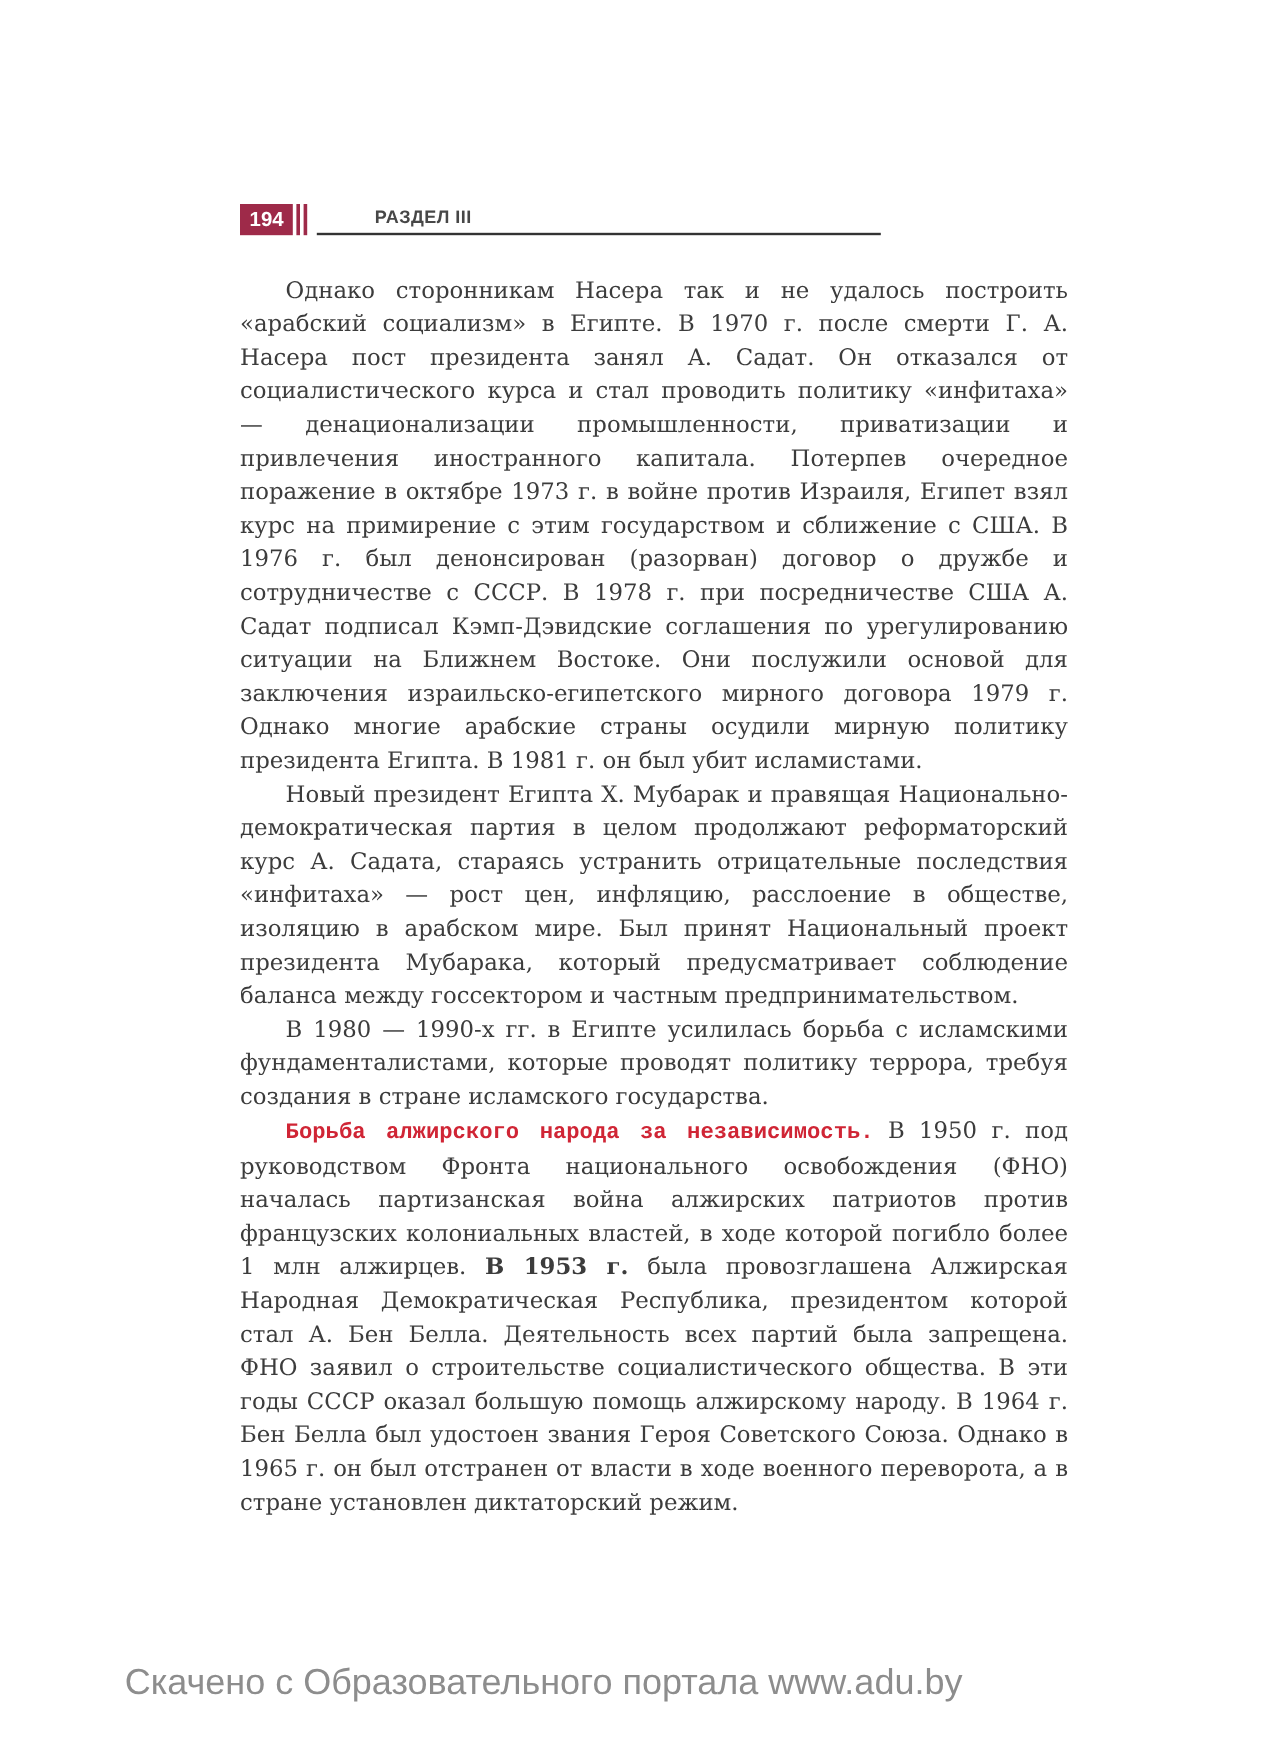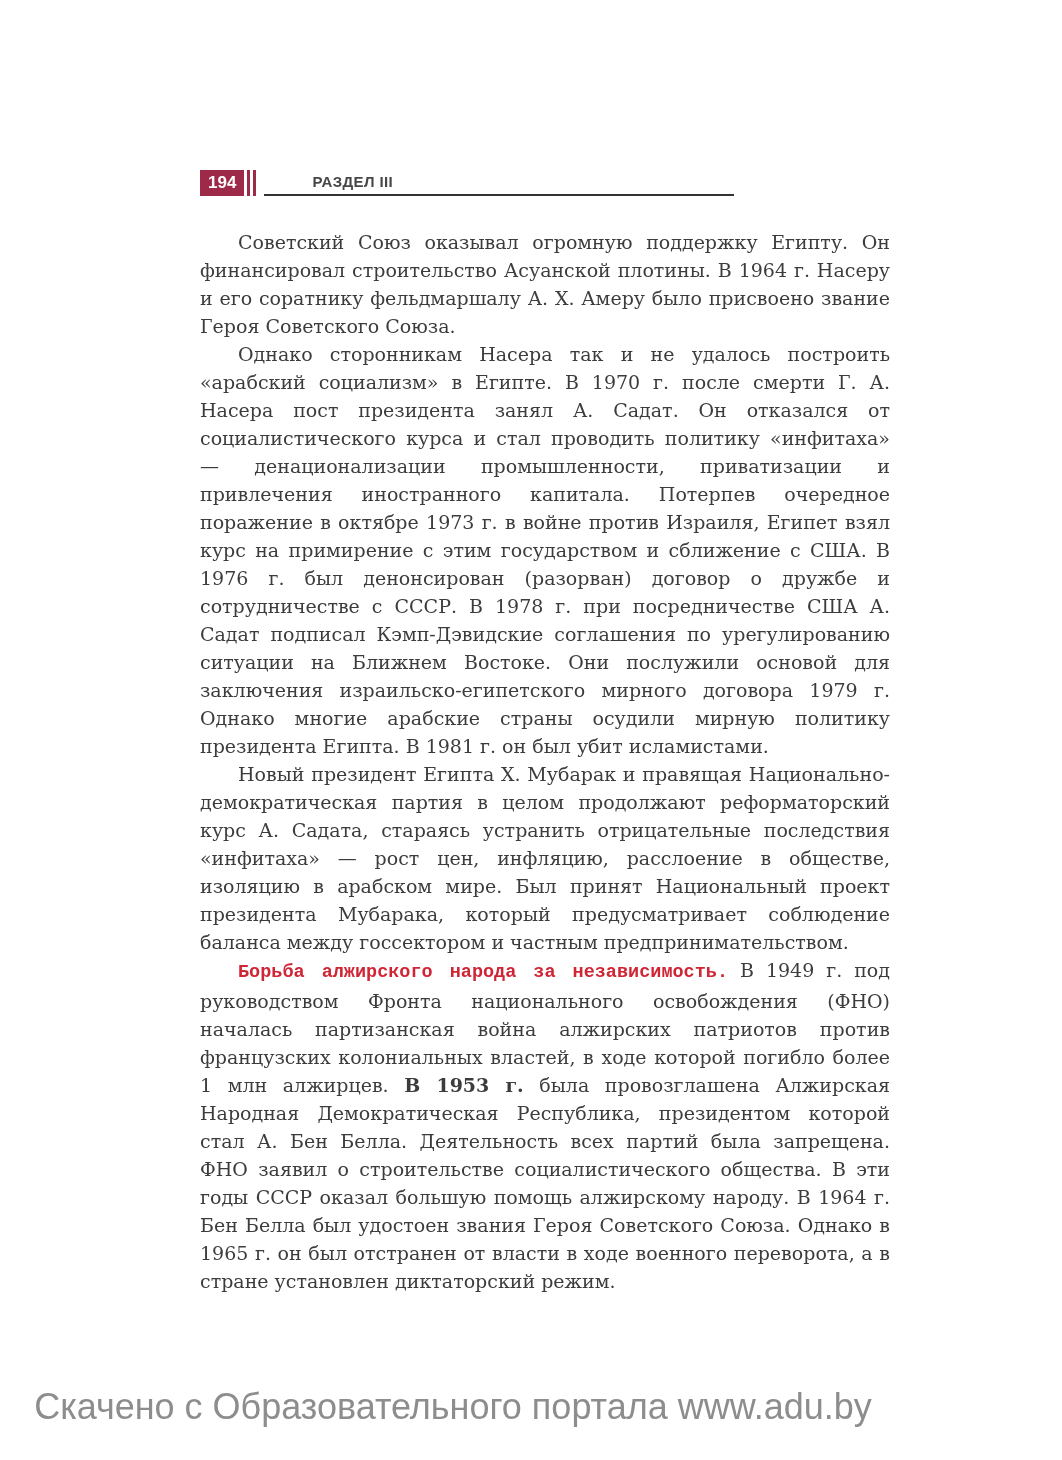--- a/index.html
+++ b/index.html
@@ -84,45 +84,45 @@
     font-weight:bold;
   }
   
   .watermark{
     position:absolute;
     left:0;
     width:100%;
     top:1386px;
     text-align:center;
     font-family:"Liberation Sans", sans-serif;
-    font-size:36px;
+    font-size:30px;
     color:var(--muted);
   }
 </style>
 </head>
 <body>
 
 <div class="page">
 
   <div class="runhead">
     <div class="page-badge">194</div>
     <div class="badge-stripe"></div>
     <div class="badge-stripe"></div>
     <div class="section-area">
       <span class="section-title">РАЗДЕЛ III</span>
     </div>
   </div>
 
   <div class="bodytext">
-    <p>Советский Союз оказывал огромную поддержку Египту. Он финансировал строительство Асуанской плотины. В 1964 г. Насеру и его соратнику фельдмаршалу А. Х. Амеру было присвоено звание Героя Советского Союза.</p>
     <p>Однако сторонникам Насера так и не удалось построить «арабский социализм» в Египте. В 1970 г. после смерти Г. А. Насера пост президента занял А. Садат. Он отказался от социалистического курса и стал проводить политику «инфитаха» — денационализации промышленности, приватизации и привлечения иностранного капитала. Потерпев очередное поражение в октябре 1973 г. в войне против Израиля, Египет взял курс на примирение с этим государством и сближение с США. В 1976 г. был денонсирован (разорван) договор о дружбе и сотрудничестве с СССР. В 1978 г. при посредничестве США А. Садат подписал Кэмп-Дэвидские соглашения по урегулированию ситуации на Ближнем Востоке. Они послужили основой для заключения израильско-египетского мирного договора 1979 г. Однако многие арабские страны осудили мирную политику президента Египта. В 1981 г. он был убит исламистами.</p>
     <p>Новый президент Египта Х. Мубарак и правящая Национально-демократическая партия в целом продолжают реформаторский курс А. Садата, стараясь устранить отрицательные последствия «инфитаха» — рост цен, инфляцию, расслоение в обществе, изоляцию в арабском мире. Был принят Национальный проект президента Мубарака, который предусматривает соблюдение баланса между госсектором и частным предпринимательством.</p>
+    <p>В 1980 — 1990-х гг. в Египте усилилась борьба с исламскими фундаменталистами, которые проводят политику террора, требуя создания в стране исламского государства.</p>
     <p>
       <span class="lead-red">Борьба алжирского народа за независимость.</span>
-      <span>В 1949 г. под руководством Фронта национального освобождения (ФНО) началась партизанская война алжирских патриотов против французских колониальных властей, в ходе которой погибло более 1 млн алжирцев.</span>
+      <span>В 1950 г. под руководством Фронта национального освобождения (ФНО) началась партизанская война алжирских патриотов против французских колониальных властей, в ходе которой погибло более 1 млн алжирцев.</span>
       <span class="bold-inline">В 1953 г.</span>
       <span>была провозглашена Алжирская Народная Демократическая Республика, президентом которой стал А. Бен Белла. Деятельность всех партий была запрещена. ФНО заявил о строительстве социалистического общества. В эти годы СССР оказал большую помощь алжирскому народу. В 1964 г. Бен Белла был удостоен звания Героя Советского Союза. Однако в 1965 г. он был отстранен от власти в ходе военного переворота, а в стране установлен диктаторский режим.</span>
     </p>
   </div>
 
   <div class="watermark">Скачено с Образовательного портала www.adu.by</div>
 
 </div>
 
 </body></html>

